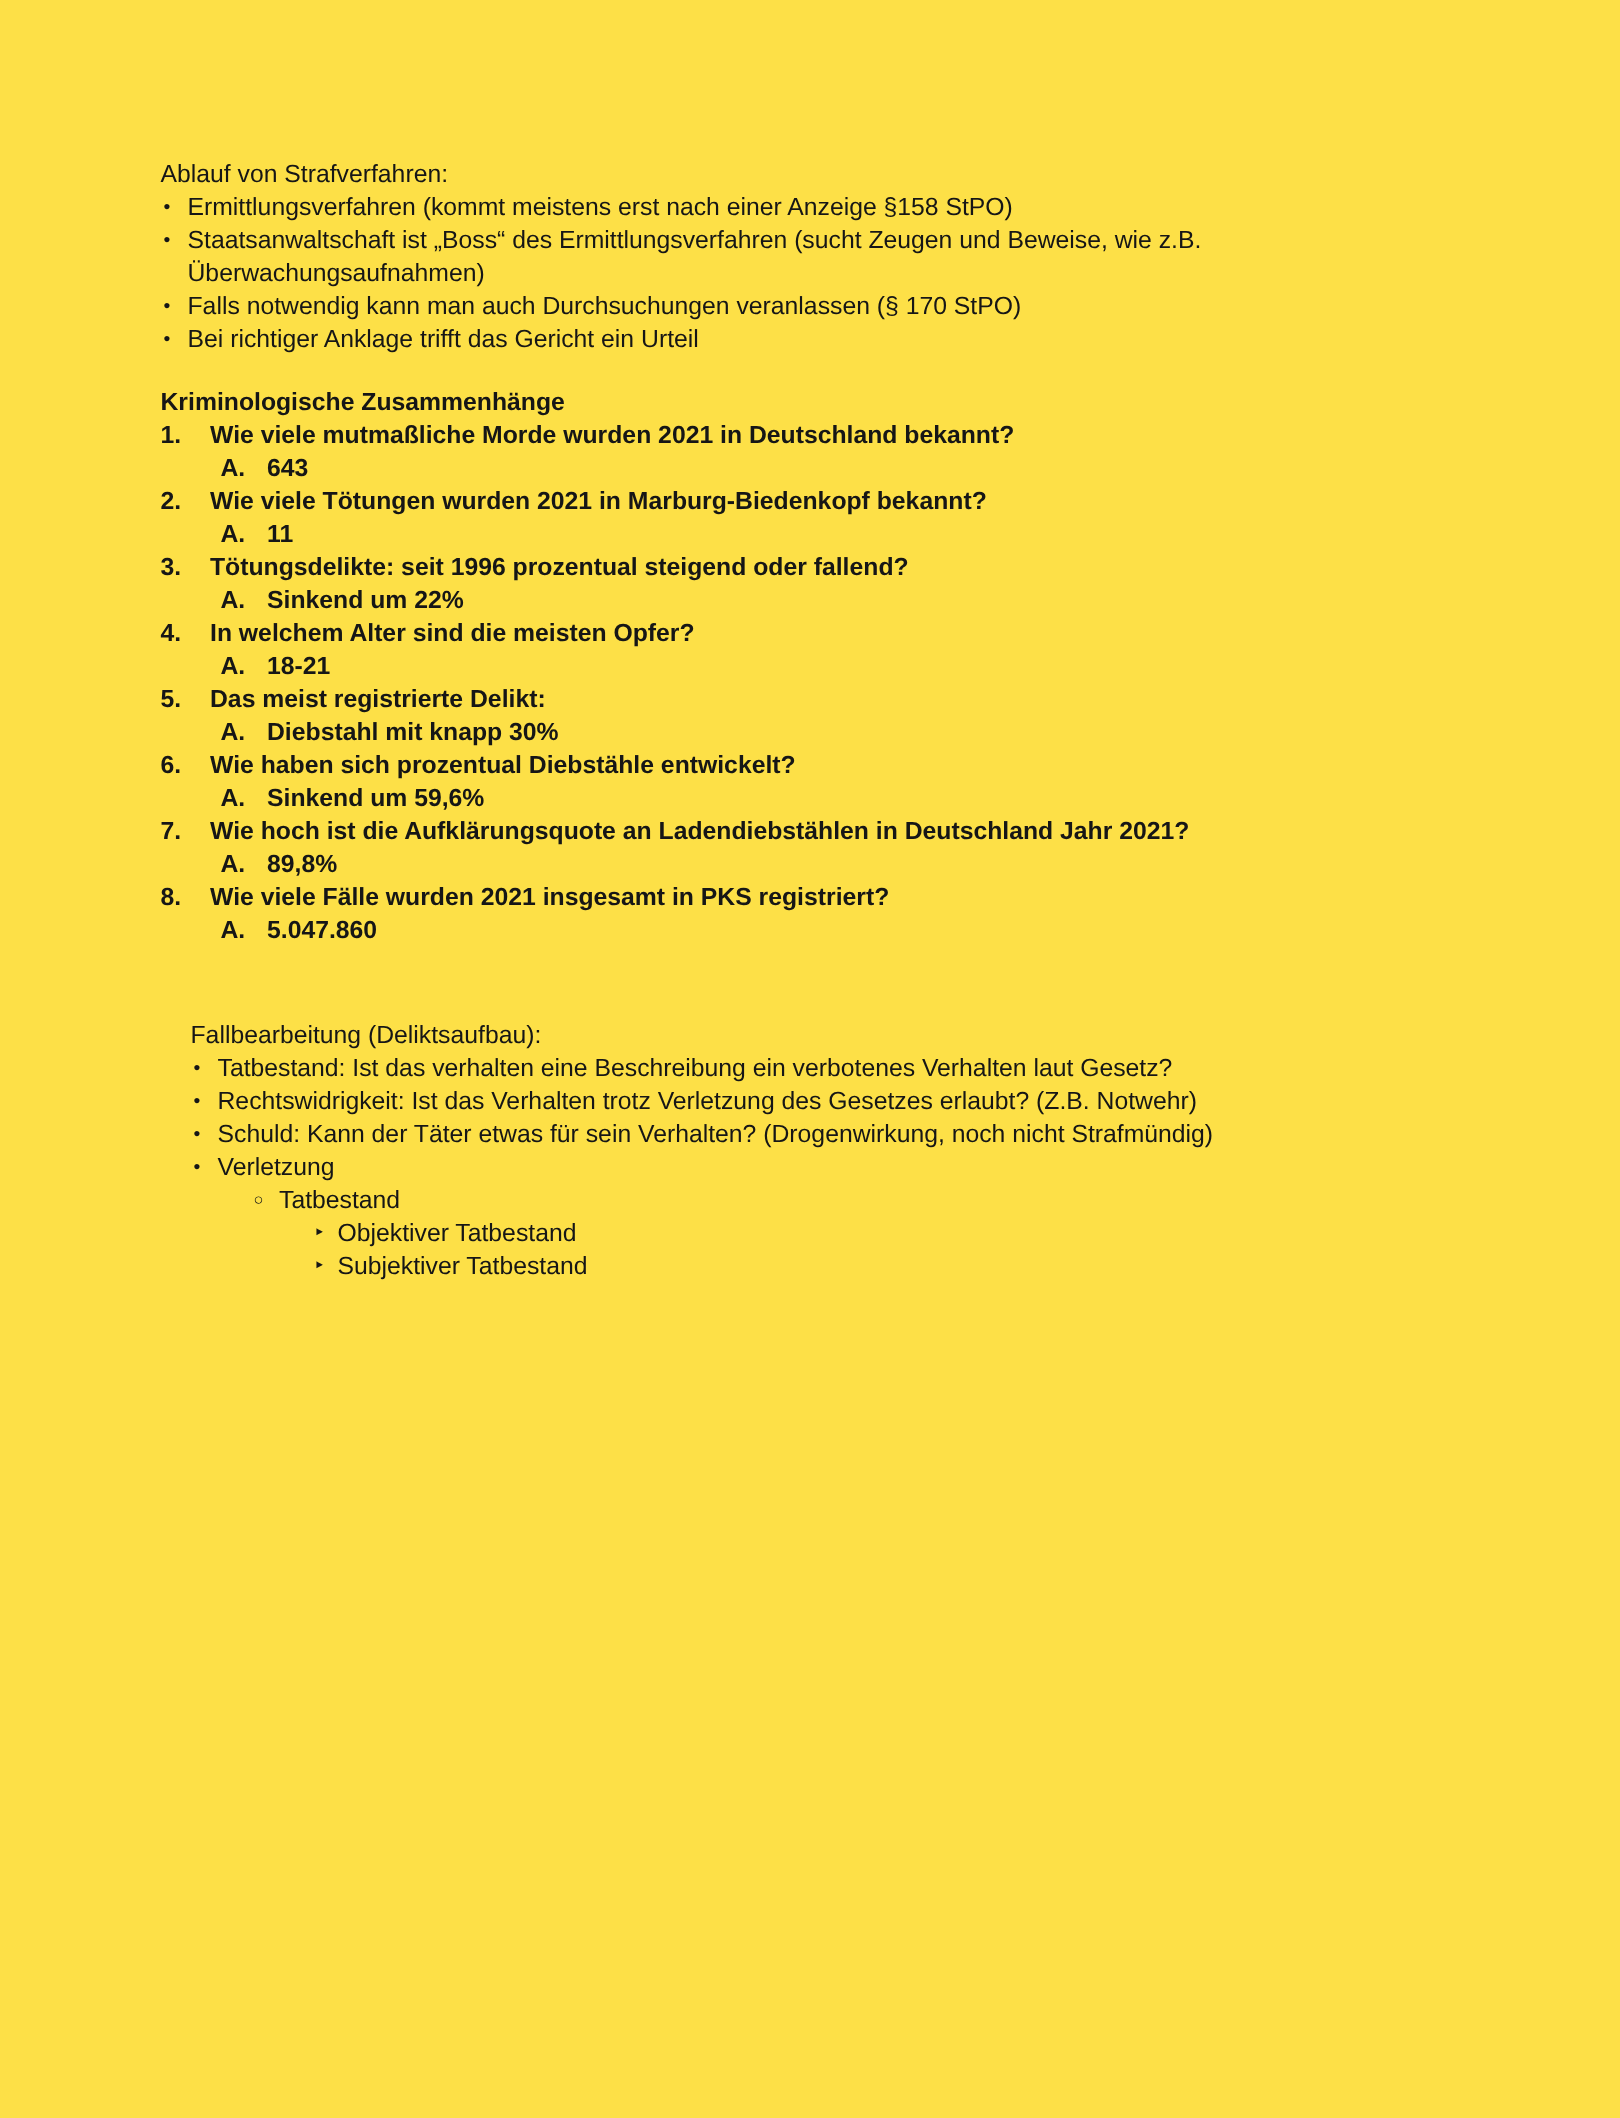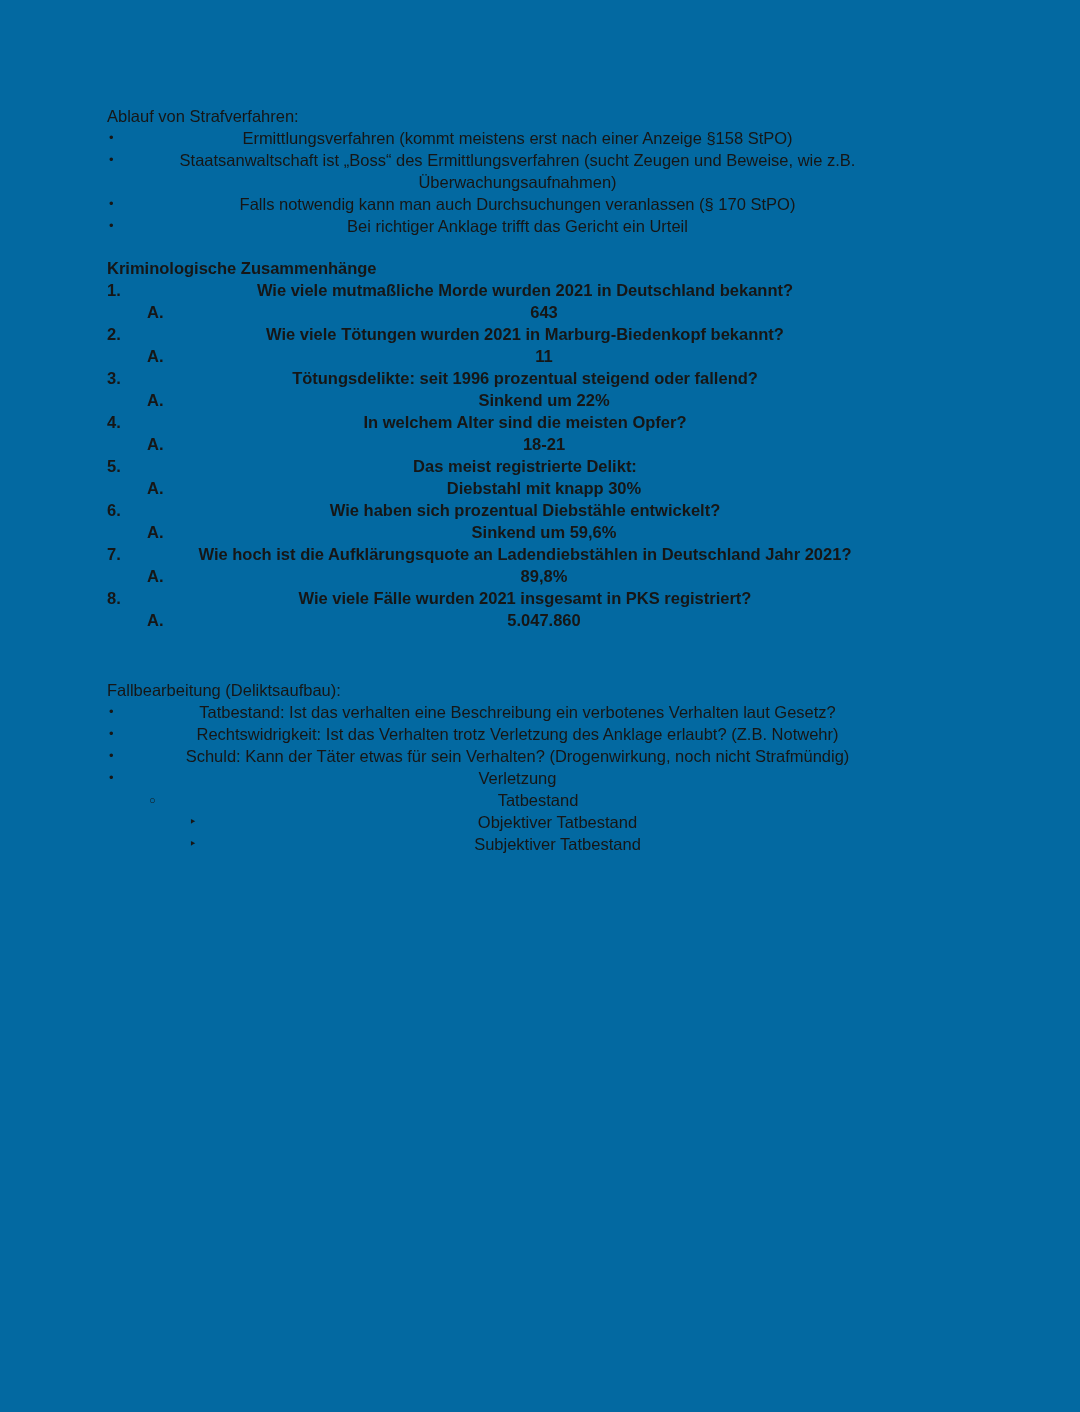--- a/index.html
+++ b/index.html
@@ -1,53 +1,53 @@
 <!DOCTYPE html>
 <html><head>
 <meta charset="utf-8">
 <style>
   * { box-sizing: border-box; }
   html, body { margin: 0; padding: 0; background: #ffffff; }
 
   .page {
     width: 1080px;
     min-height: 1412px;
-    background: #0369a1;
+    background: #fde047;
     color: #161616;
     font-family: "Liberation Sans", "DejaVu Sans", sans-serif;
     font-size: 16.5px;
     line-height: 22px;
     padding: 105px 170px 60px 107px;
   }
 
   .heading { white-space: nowrap; }
 
   
   .li { display: flex; align-items: flex-start; }
   .marker {
     flex: none;
     width: 18px;
     text-align: left;
   }
   .marker.dot   { font-size: 13px; line-height: 22px; padding-left: 2px; }
   .marker.circle{ font-size: 11px; line-height: 22px; width: 19px; padding-left: 2px; }
   .marker.tri   { font-size: 13px; line-height: 22px; width: 18px; padding-left: 2px; }
-  .txt { flex: 1; text-align: center; }
+  .txt { flex: 1; }
 
   .indent-l2 { margin-left: 40px; }
   .indent-l3 { margin-left: 80px; }
 
   
   .qline { display: flex; align-items: flex-start; }
   .num { flex: none; width: 33px; }
   .aline { display: flex; align-items: flex-start; margin-left: 40px; }
   .alabel { flex: none; width: 31px; }
 
   .gap-1 { margin-top: 20px; font-weight: bold; }
-  .gap-2 { margin-top: 48px; }
+  .gap-2 { margin-top: 48px; margin-left: 20px; }
 </style>
 </head>
 <body>
 
 <div class="page">
 
   <div class="section">
     <div class="heading">Ablauf von Strafverfahren:</div>
 
     <div class="li">
@@ -162,21 +162,21 @@
 
   <div class="section gap-2">
     <div class="heading">Fallbearbeitung (Deliktsaufbau):</div>
 
     <div class="li">
       <span class="marker dot">•</span>
       <span class="txt">Tatbestand: Ist das verhalten eine Beschreibung ein verbotenes Verhalten laut Gesetz?</span>
     </div>
     <div class="li">
       <span class="marker dot">•</span>
-      <span class="txt">Rechtswidrigkeit: Ist das Verhalten trotz Verletzung des Anklage erlaubt? (Z.B. Notwehr)</span>
+      <span class="txt">Rechtswidrigkeit: Ist das Verhalten trotz Verletzung des Gesetzes erlaubt? (Z.B. Notwehr)</span>
     </div>
     <div class="li">
       <span class="marker dot">•</span>
       <span class="txt">Schuld: Kann der Täter etwas für sein Verhalten? (Drogenwirkung, noch nicht Strafmündig)</span>
     </div>
     <div class="li">
       <span class="marker dot">•</span>
       <span class="txt">Verletzung</span>
     </div>
 

